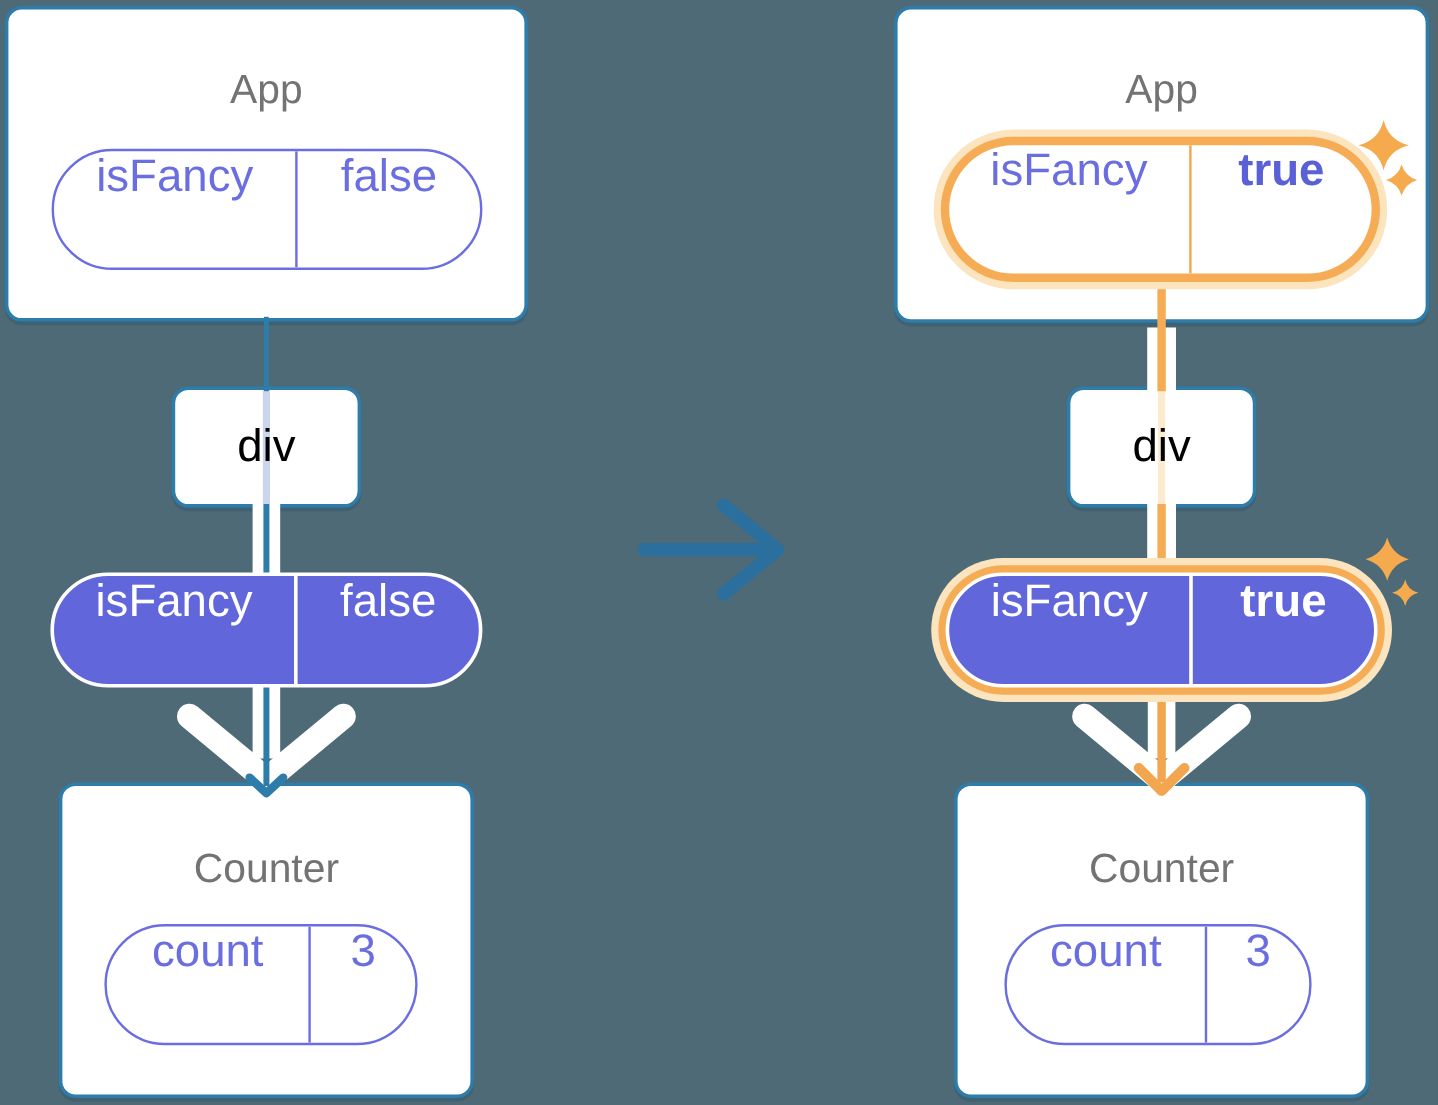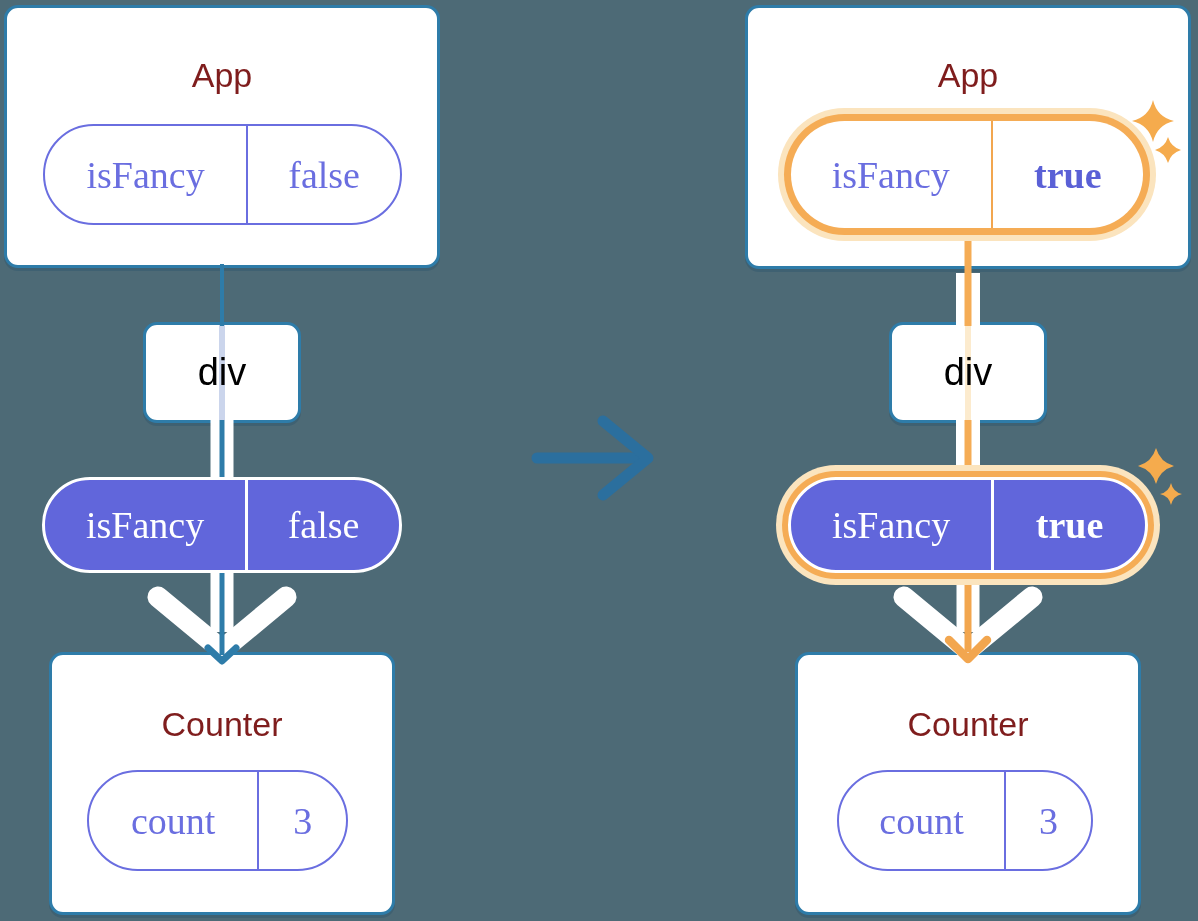--- a/index.html
+++ b/index.html
@@ -20,40 +20,39 @@
     position:absolute;
     background:#ffffff;
     border:3px solid #2E7CA9;
     border-radius:14px;
     box-shadow:0 3px 0 rgba(30,75,105,0.28);
   }
   .box-title {
     position:absolute; left:0; width:100%;
     text-align:center;
     font-size:34px; font-weight:500;
-    color:#7f1d1d;
+    color:#737373;
   }
   .div-label-wrap {
     position:absolute; inset:0;
     display:flex; align-items:center; justify-content:center;
     font-size:38px; font-weight:500; color:#000000;
   }
   .pass-line {
     position:absolute; top:0; bottom:0;
     left:calc(50% - 3px); width:6px;
   }
   .pass-line.blue   { background:#CBD5EC; }
   .pass-line.cream  { background:#FCEBCE; }
 
   .pill {
     position:absolute;
-    display:flex; align-items:center;
+    display:flex; align-items:flex-start;
     border-radius:60px;
     overflow:hidden;
-    font-family:Liberation Serif, serif;
   }
   .pill .cell {
     display:flex; align-items:center; justify-content:center;
     font-size:38px; font-weight:500;
   }
   .pill .divider { width:2px; height:100%; flex:0 0 auto; }
 
   
   .pill.outline {
     background:#ffffff;

